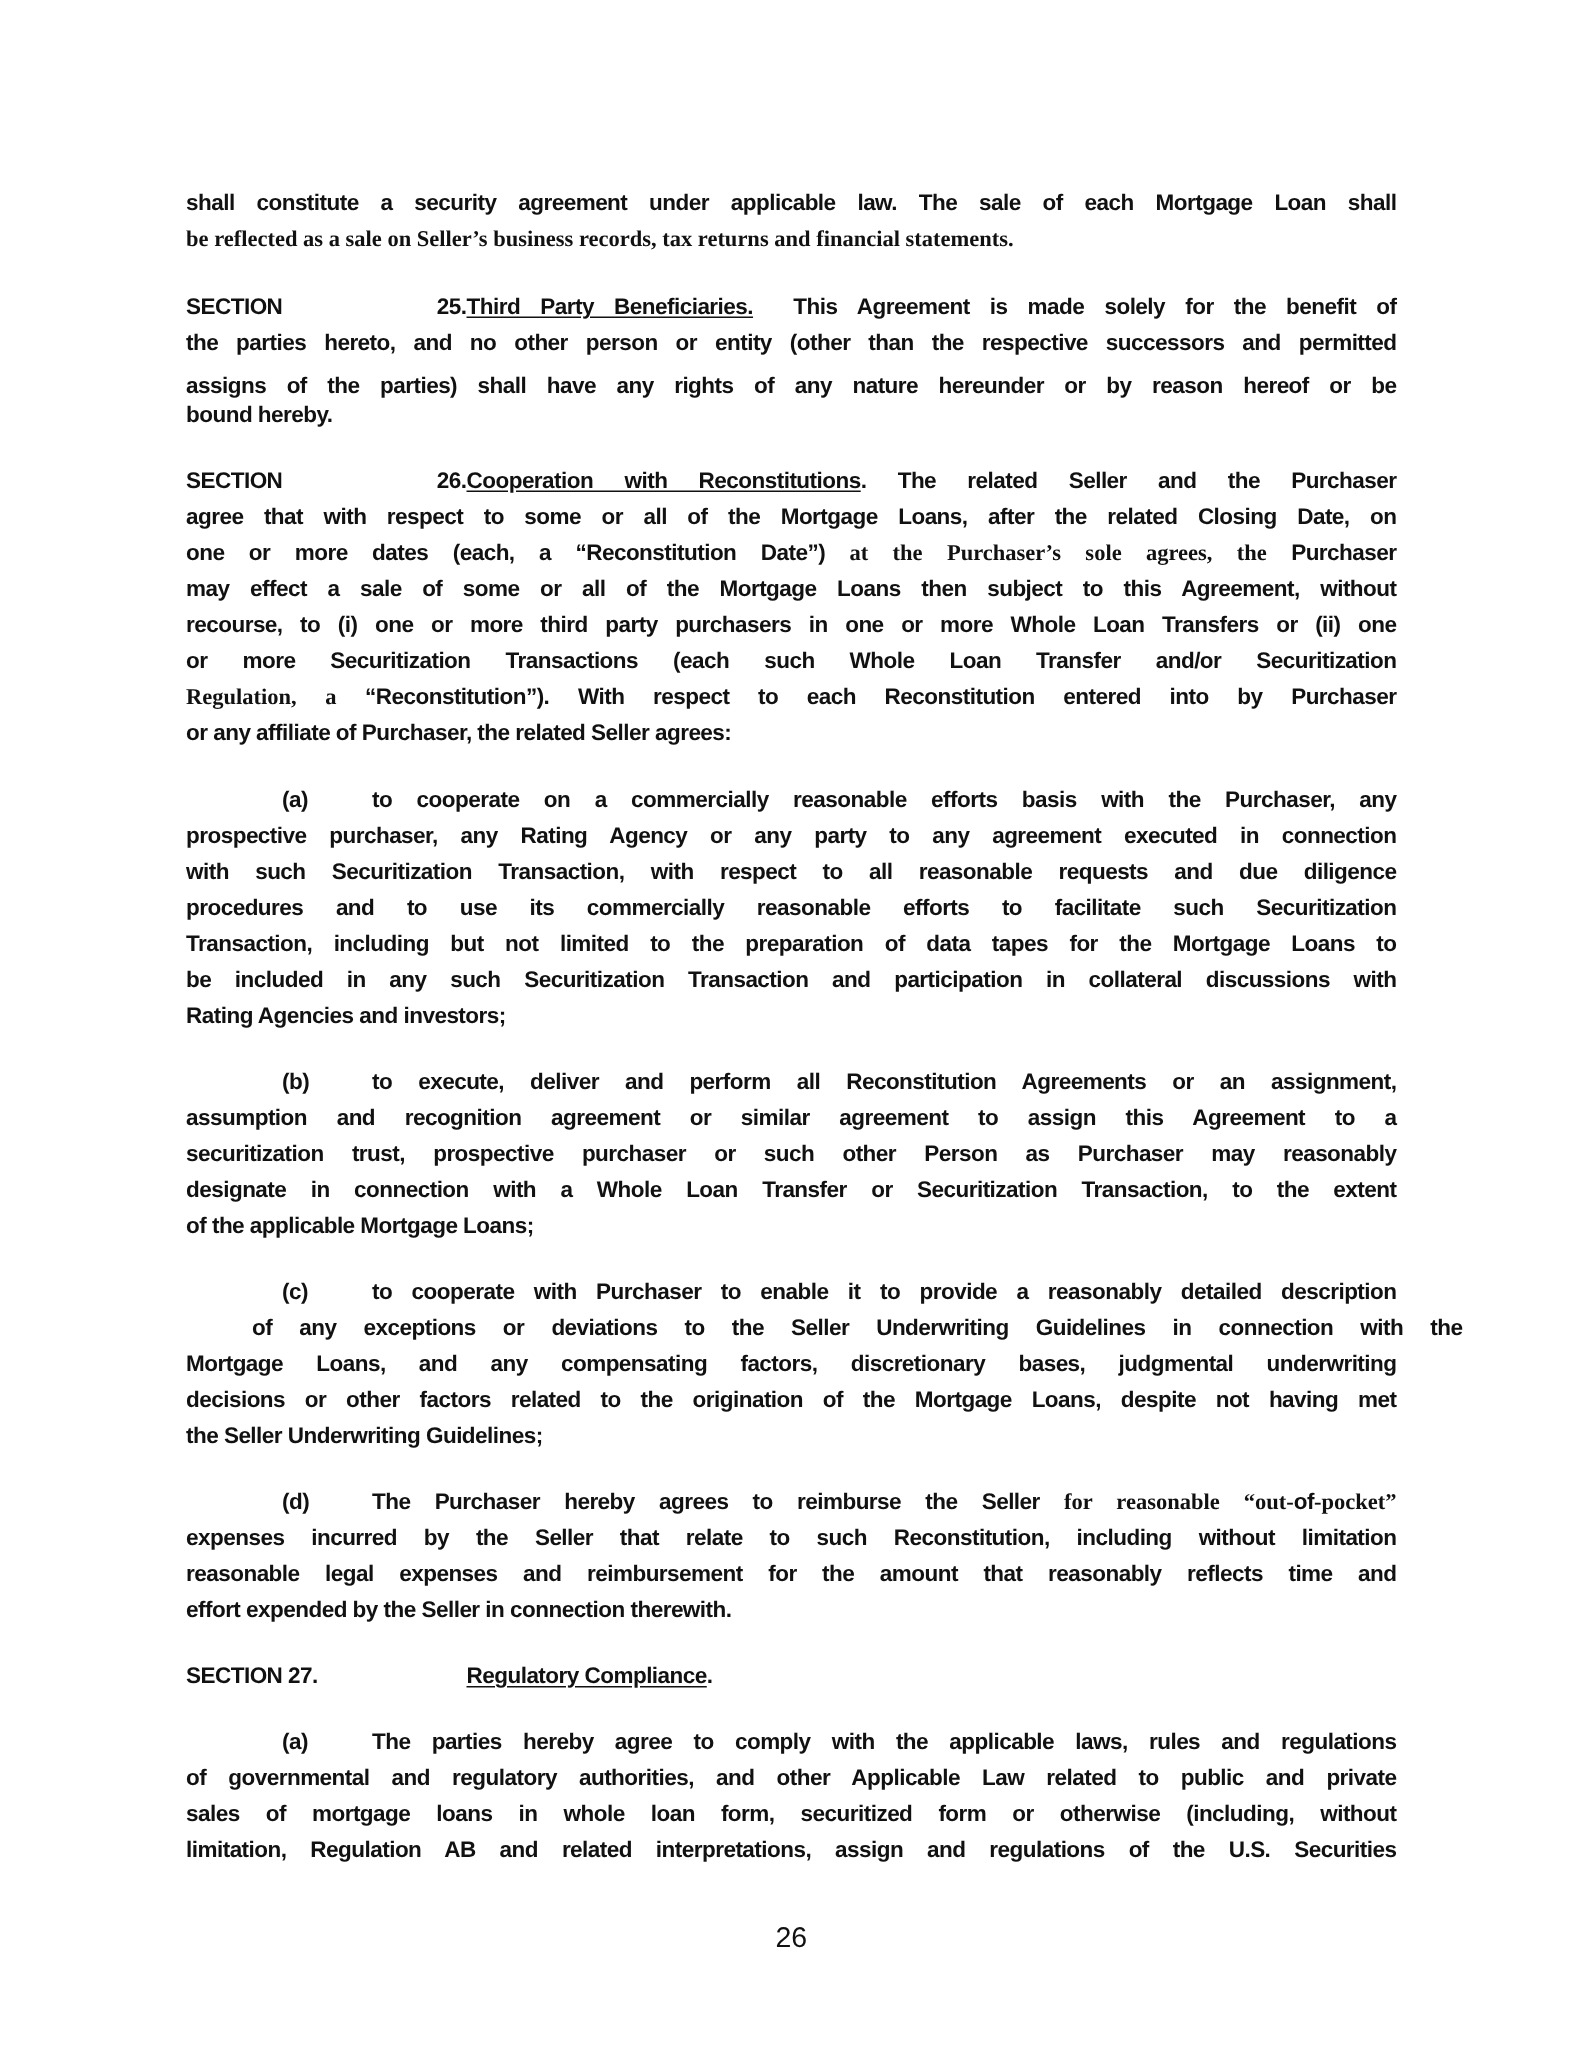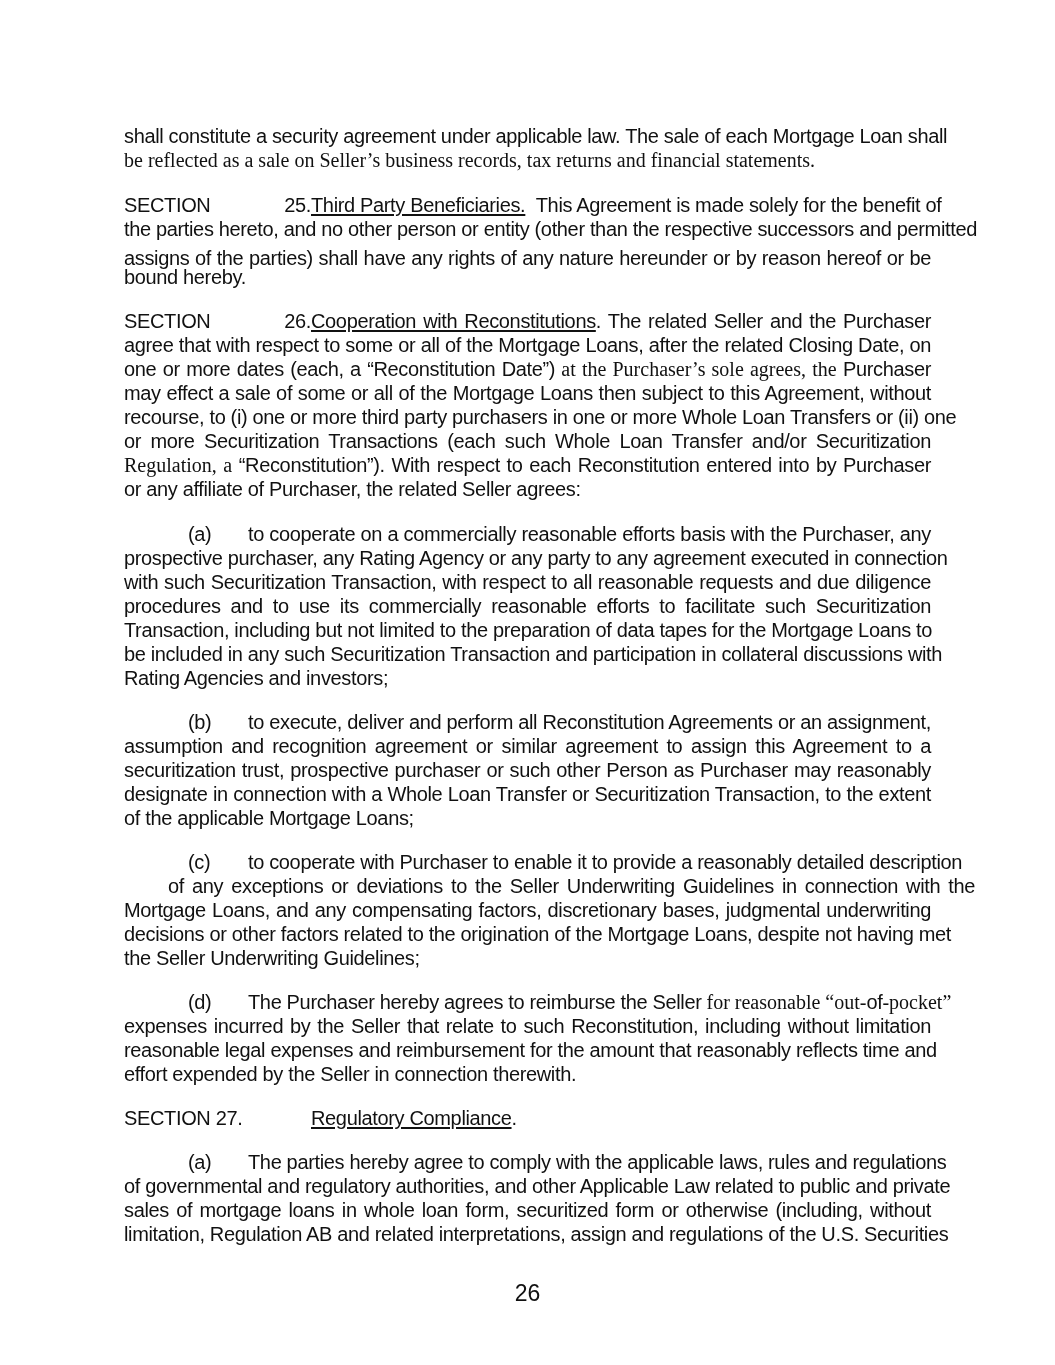--- a/index.html
+++ b/index.html
@@ -20,27 +20,28 @@
       left: 0;
       top: 0;
       width: 1055px;
       height: 1365px;
       background: #ffffff;
     }
     .line {
       position: absolute;
       left: 124px;
       width: 807px;
-      font-size: 20px;
+      font-size: 15px;
       line-height: 24px;
       white-space: nowrap;
       text-align: justify;
       text-align-last: justify;
       letter-spacing: -0.35px;
       transform-origin: left top;
+      font-weight: bold;
     }
     .line.last {
       text-align-last: left;
     }
     .serif {
       font-family: "Liberation Serif", serif;
       letter-spacing: 0;
     }
     .indent {
       left: 188px;
@@ -57,21 +58,21 @@
     .u {
       text-decoration: underline;
       text-underline-offset: 2px;
     }
     .page-number {
       position: absolute;
       left: 0;
       width: 1055px;
       top: 1281px;
       text-align: center;
-      font-size: 23px;
+      font-size: 19px;
       line-height: 24px;
     }
   </style>
 </head>
 <body>
 
 <div class="page">
 
   <div class="line" style="top:124px;">shall constitute a security agreement under applicable law.  The sale of each Mortgage Loan shall</div>
   <div class="line last serif" style="top:148px;">be reflected as a sale on Seller’s business records, tax returns and financial statements.</div>

